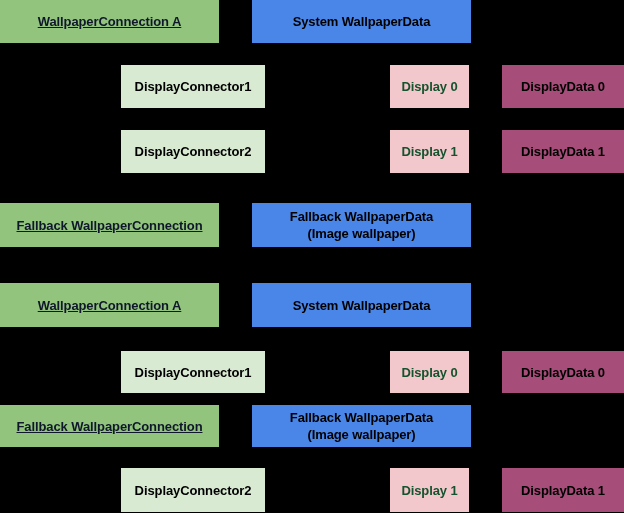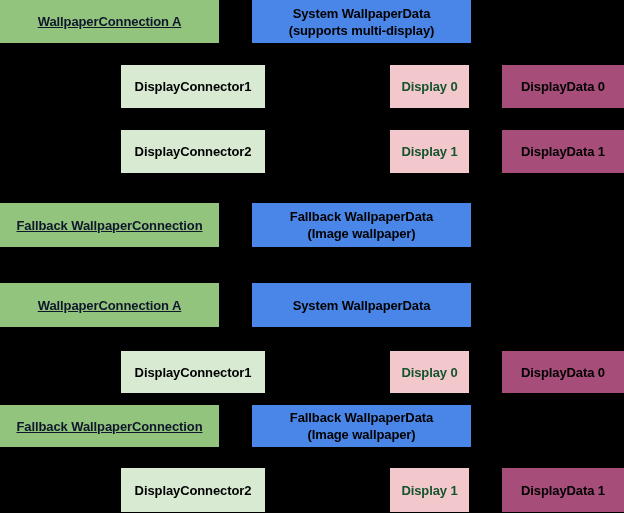--- a/index.html
+++ b/index.html
@@ -33,21 +33,20 @@
 <body>
 
 <div class="canvas">
 
   <div class="node green" style="left:0px;top:0px;width:219px;height:43px">
     <span>WallpaperConnection A</span>
   </div>
 
   <div class="node blue" style="left:252px;top:0px;width:219px;height:43px">
     <span>System WallpaperData</span>
-    <span>(supports multi-display)</span>
   </div>
 
   <div class="node lightgreen" style="left:73px;top:65px;width:144px;height:43px">
     <span>DisplayConnector1</span>
   </div>
 
   <div class="node pink" style="left:390px;top:65px;width:79px;height:43px">
     <span>Display 0</span>
   </div>
 

